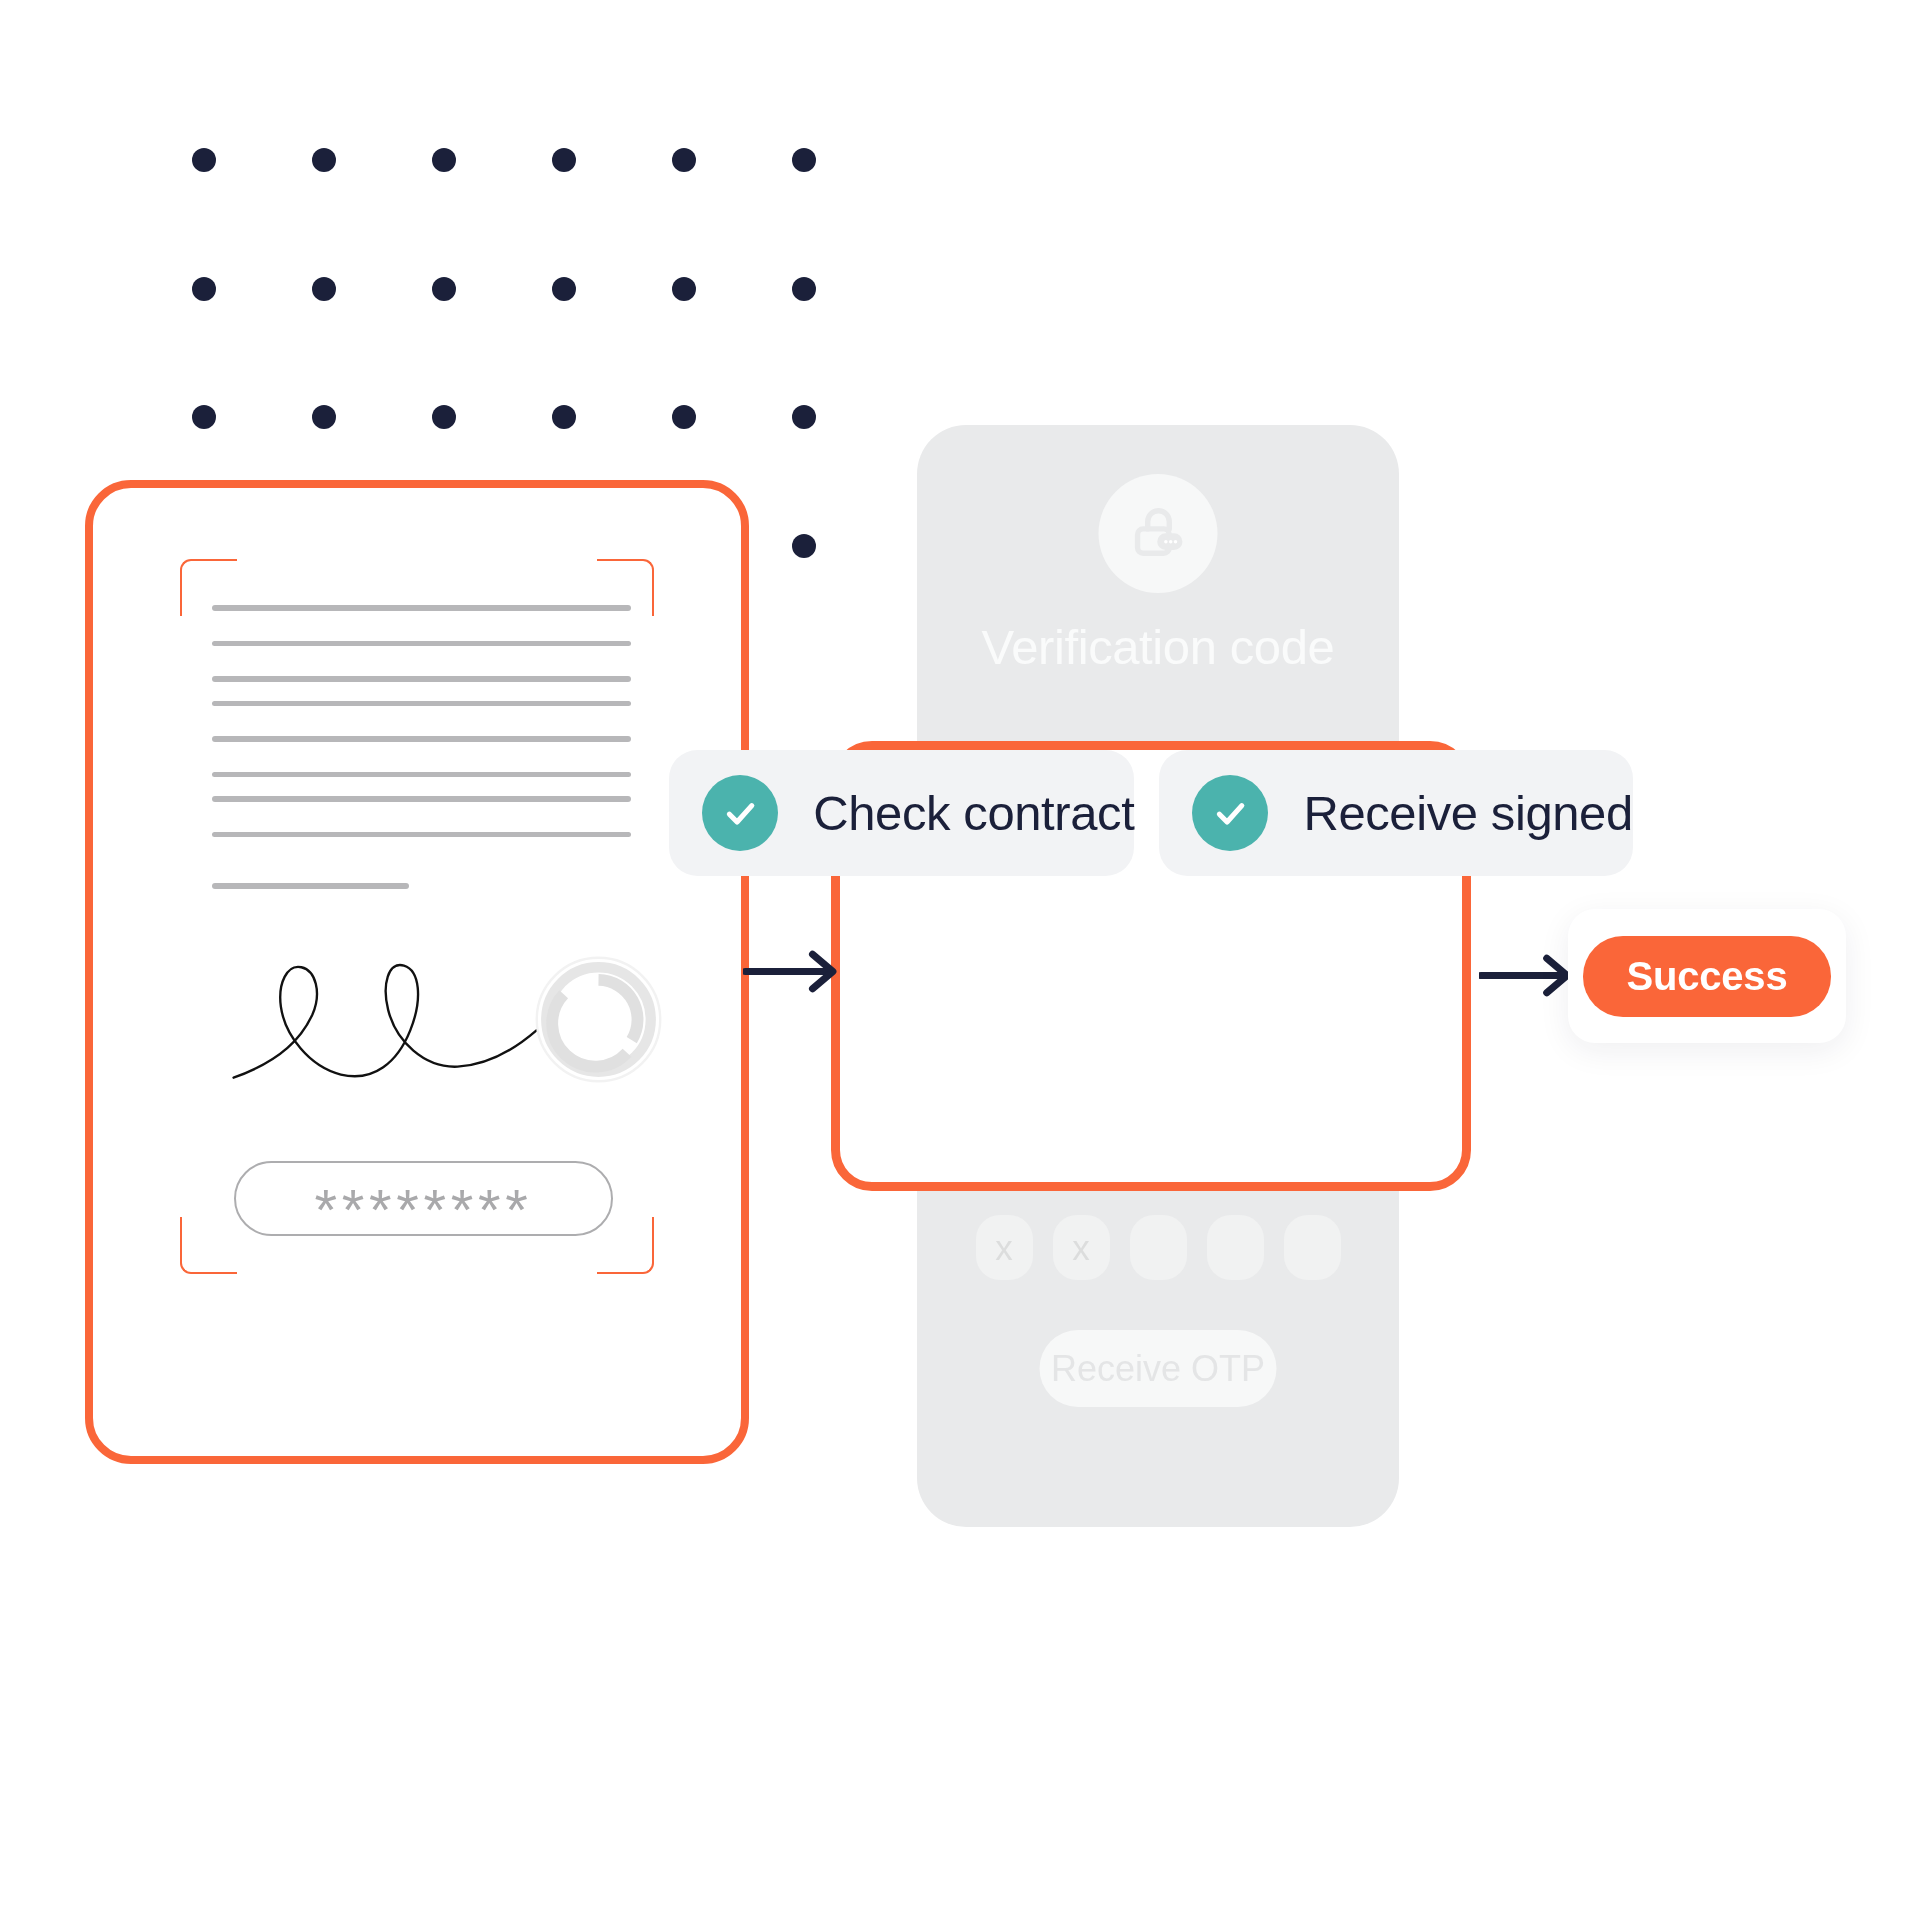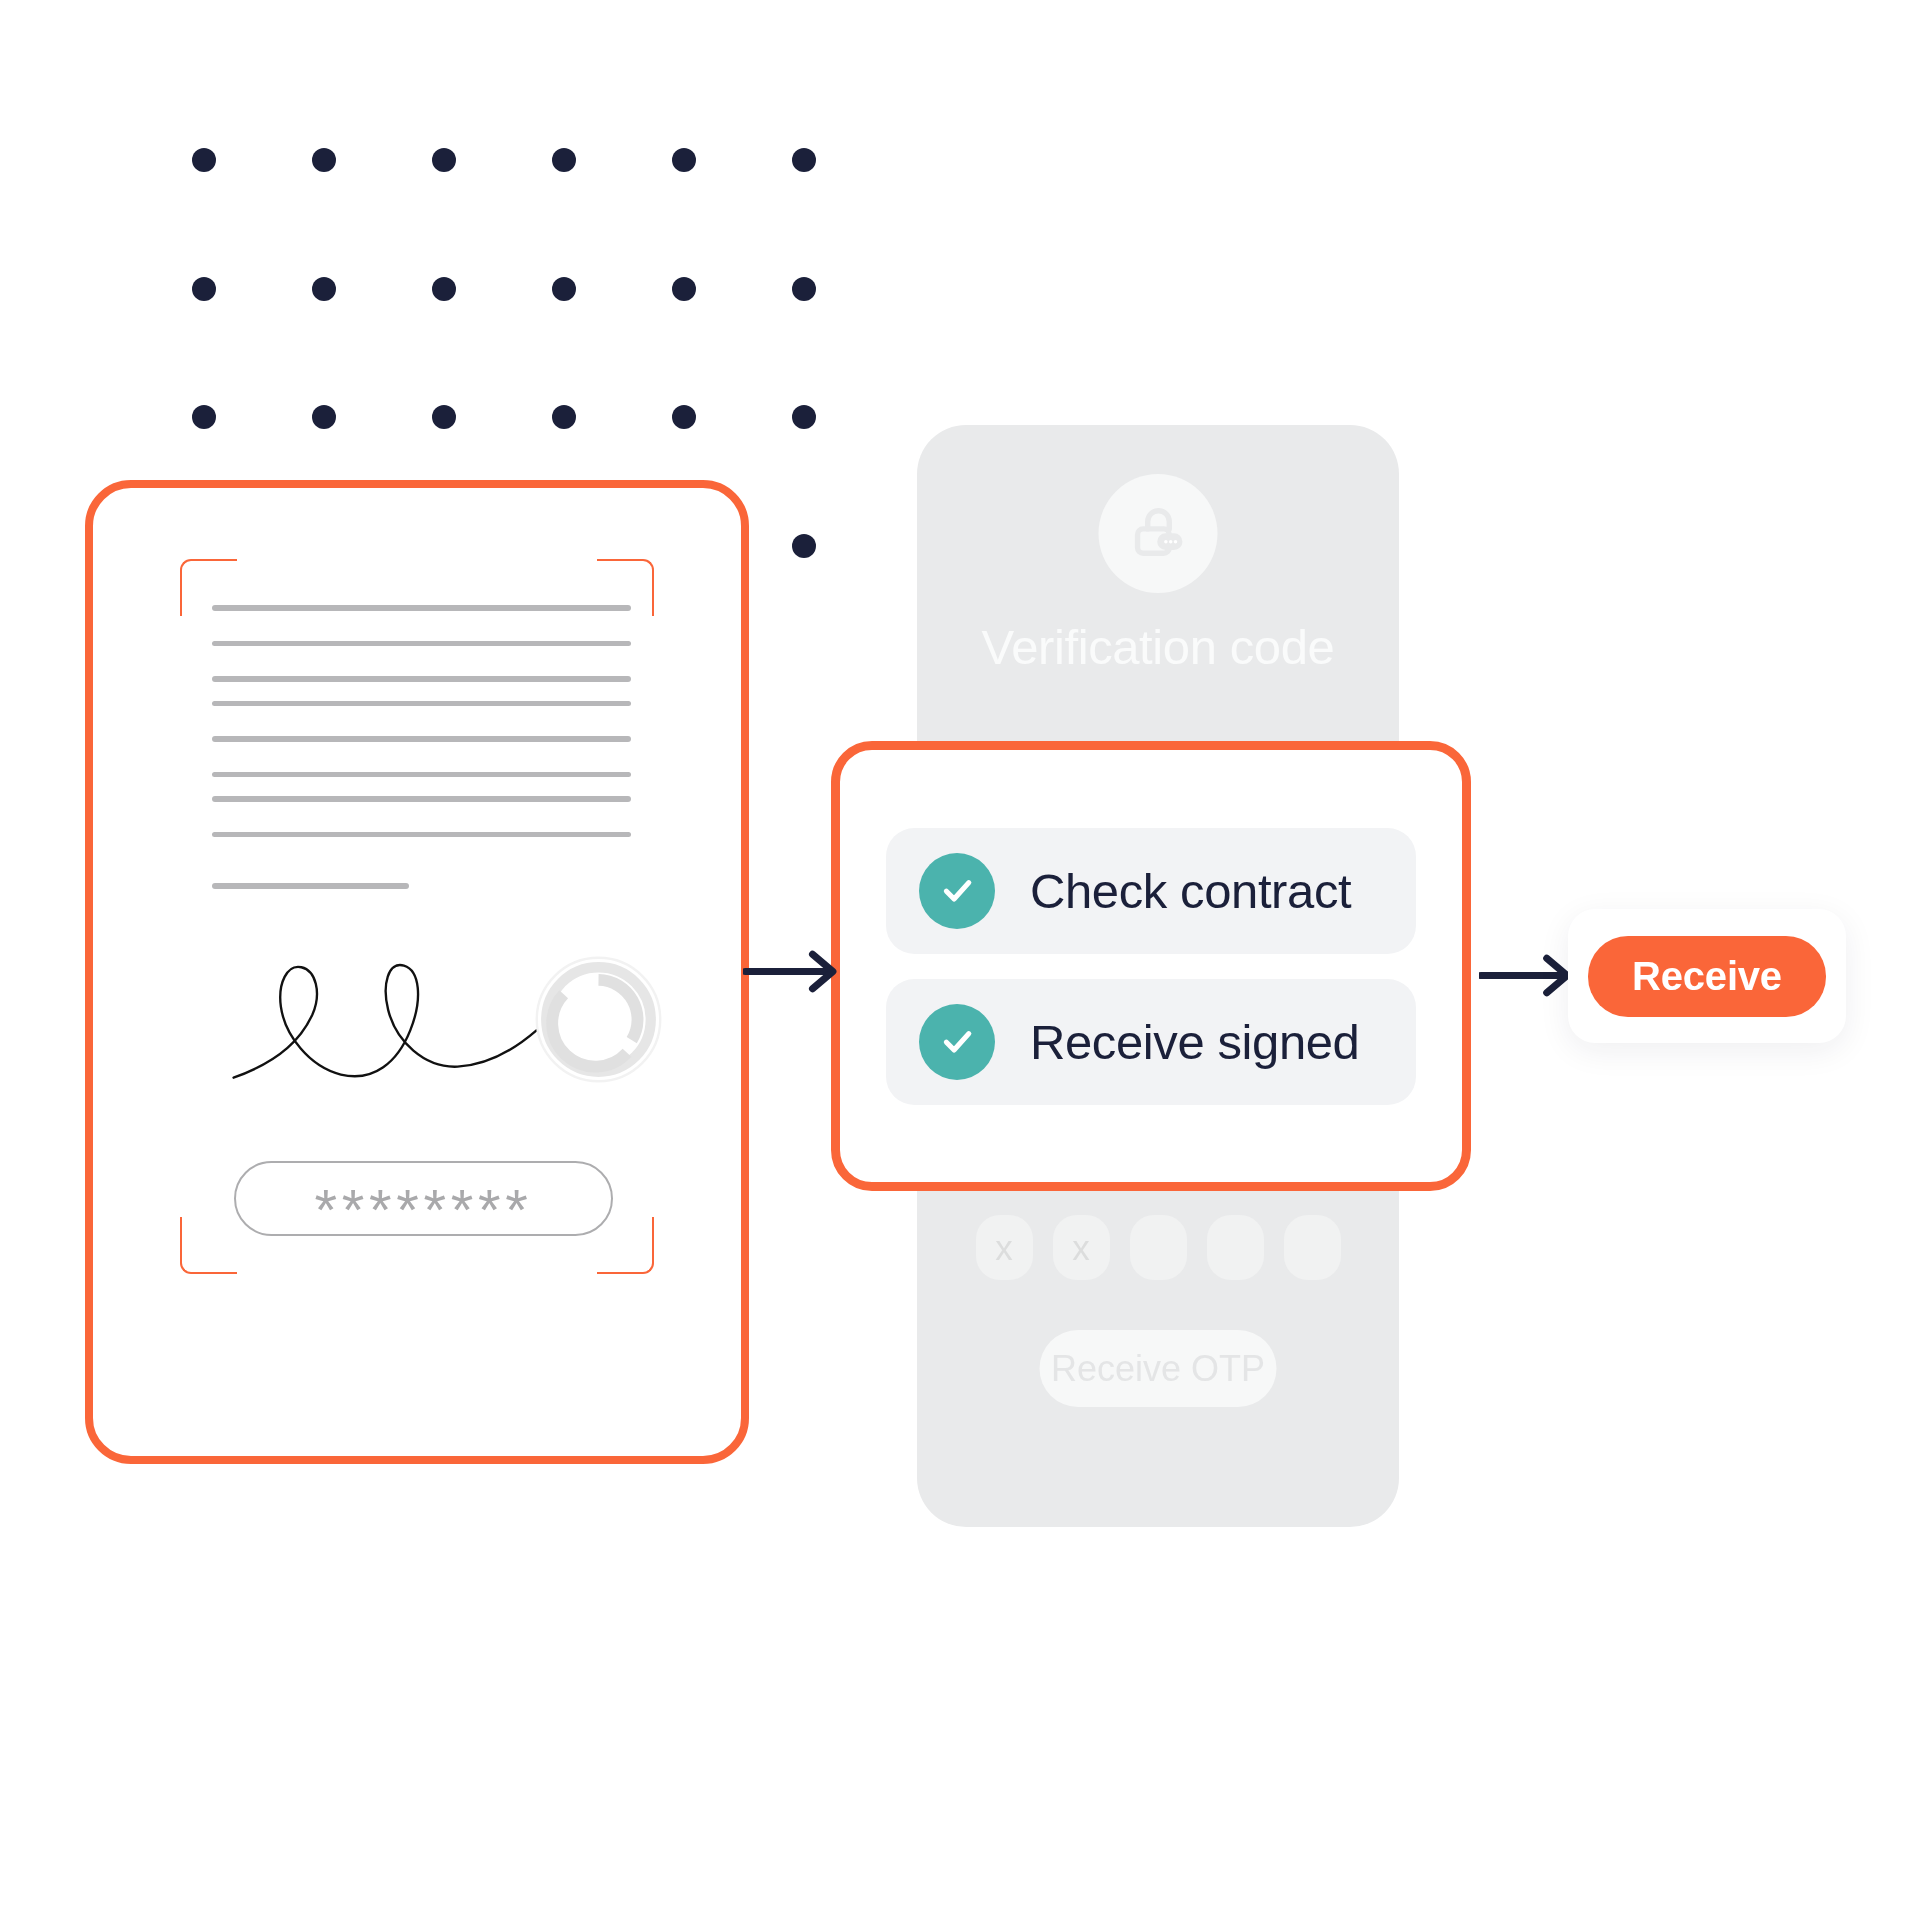--- a/index.html
+++ b/index.html
@@ -82,21 +82,21 @@
     width:237px;height:77px;border-radius:40px;background:#f7f8f8;
     display:flex;align-items:center;justify-content:center;
     color:#e4e5e6;font-size:36px;
   }
 
   
   .check-card{
     position:absolute;left:831px;top:741px;width:640px;height:450px;
     background:#ffffff;border:9.5px solid #FA6639;border-radius:41px;
     box-sizing:border-box;
-    display:flex;flex-direction:column;justify-content:center;gap:25px;
+    display:flex;flex-direction:row;justify-content:center;gap:25px;
     padding:0 46px;
   }
   .check-row{
     height:126px;background:#f2f3f5;border-radius:28.4px;
     display:flex;align-items:center;gap:35px;padding-left:33px;
     box-sizing:border-box;
   }
   .check-circle{
     width:76px;height:76px;border-radius:50%;background:#4BB3AD;
     flex:0 0 auto;display:flex;align-items:center;justify-content:center;
@@ -238,17 +238,17 @@
   </div>
 
   <div class="arrow" style="left:1479px;top:952px;">
     <svg width="101" height="47" viewBox="0 0 128 60" fill="none" aria-hidden="true">
       <path d="M2 30 H110" stroke="#1b203a" stroke-width="9" stroke-linecap="round"></path>
       <path d="M86 8 L112 30 L86 52" stroke="#1b203a" stroke-width="9" stroke-linecap="round" stroke-linejoin="round" fill="none"></path>
     </svg>
   </div>
 
   <div class="success-card">
-    <span class="success-pill">Receive</span>
+    <span class="success-pill">Success</span>
   </div>
 
 </div>
 
 
 </body></html>

